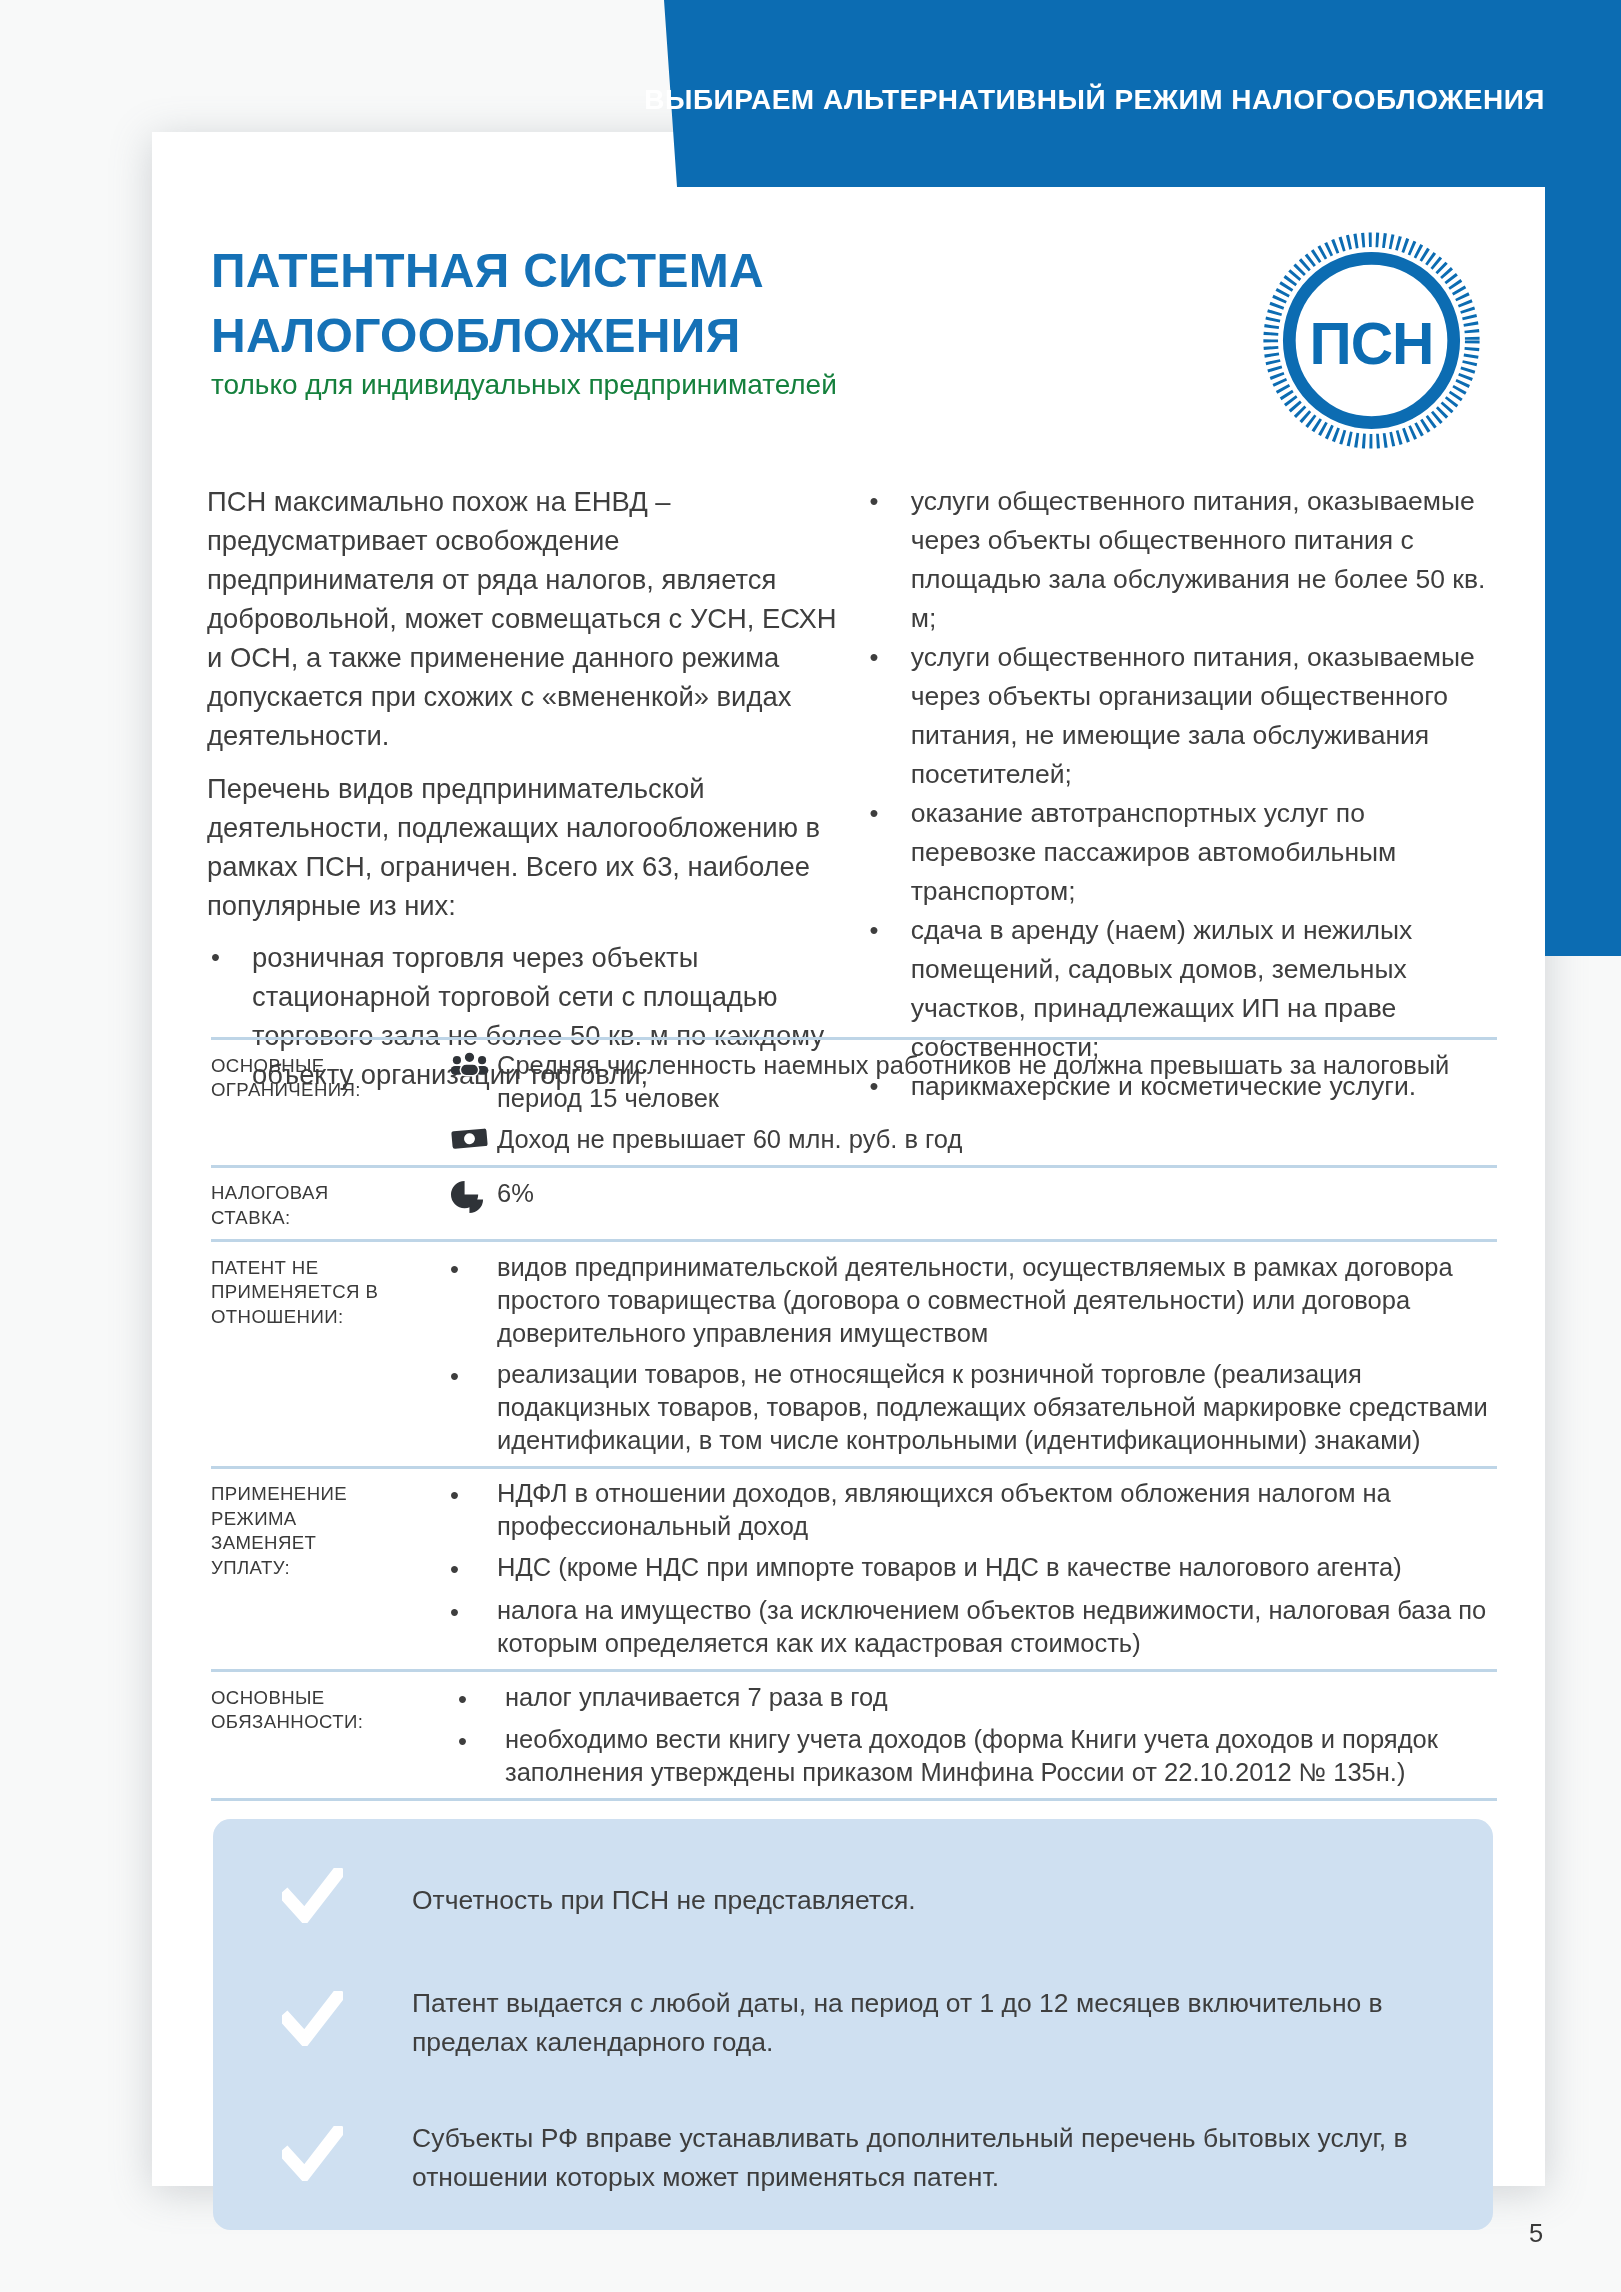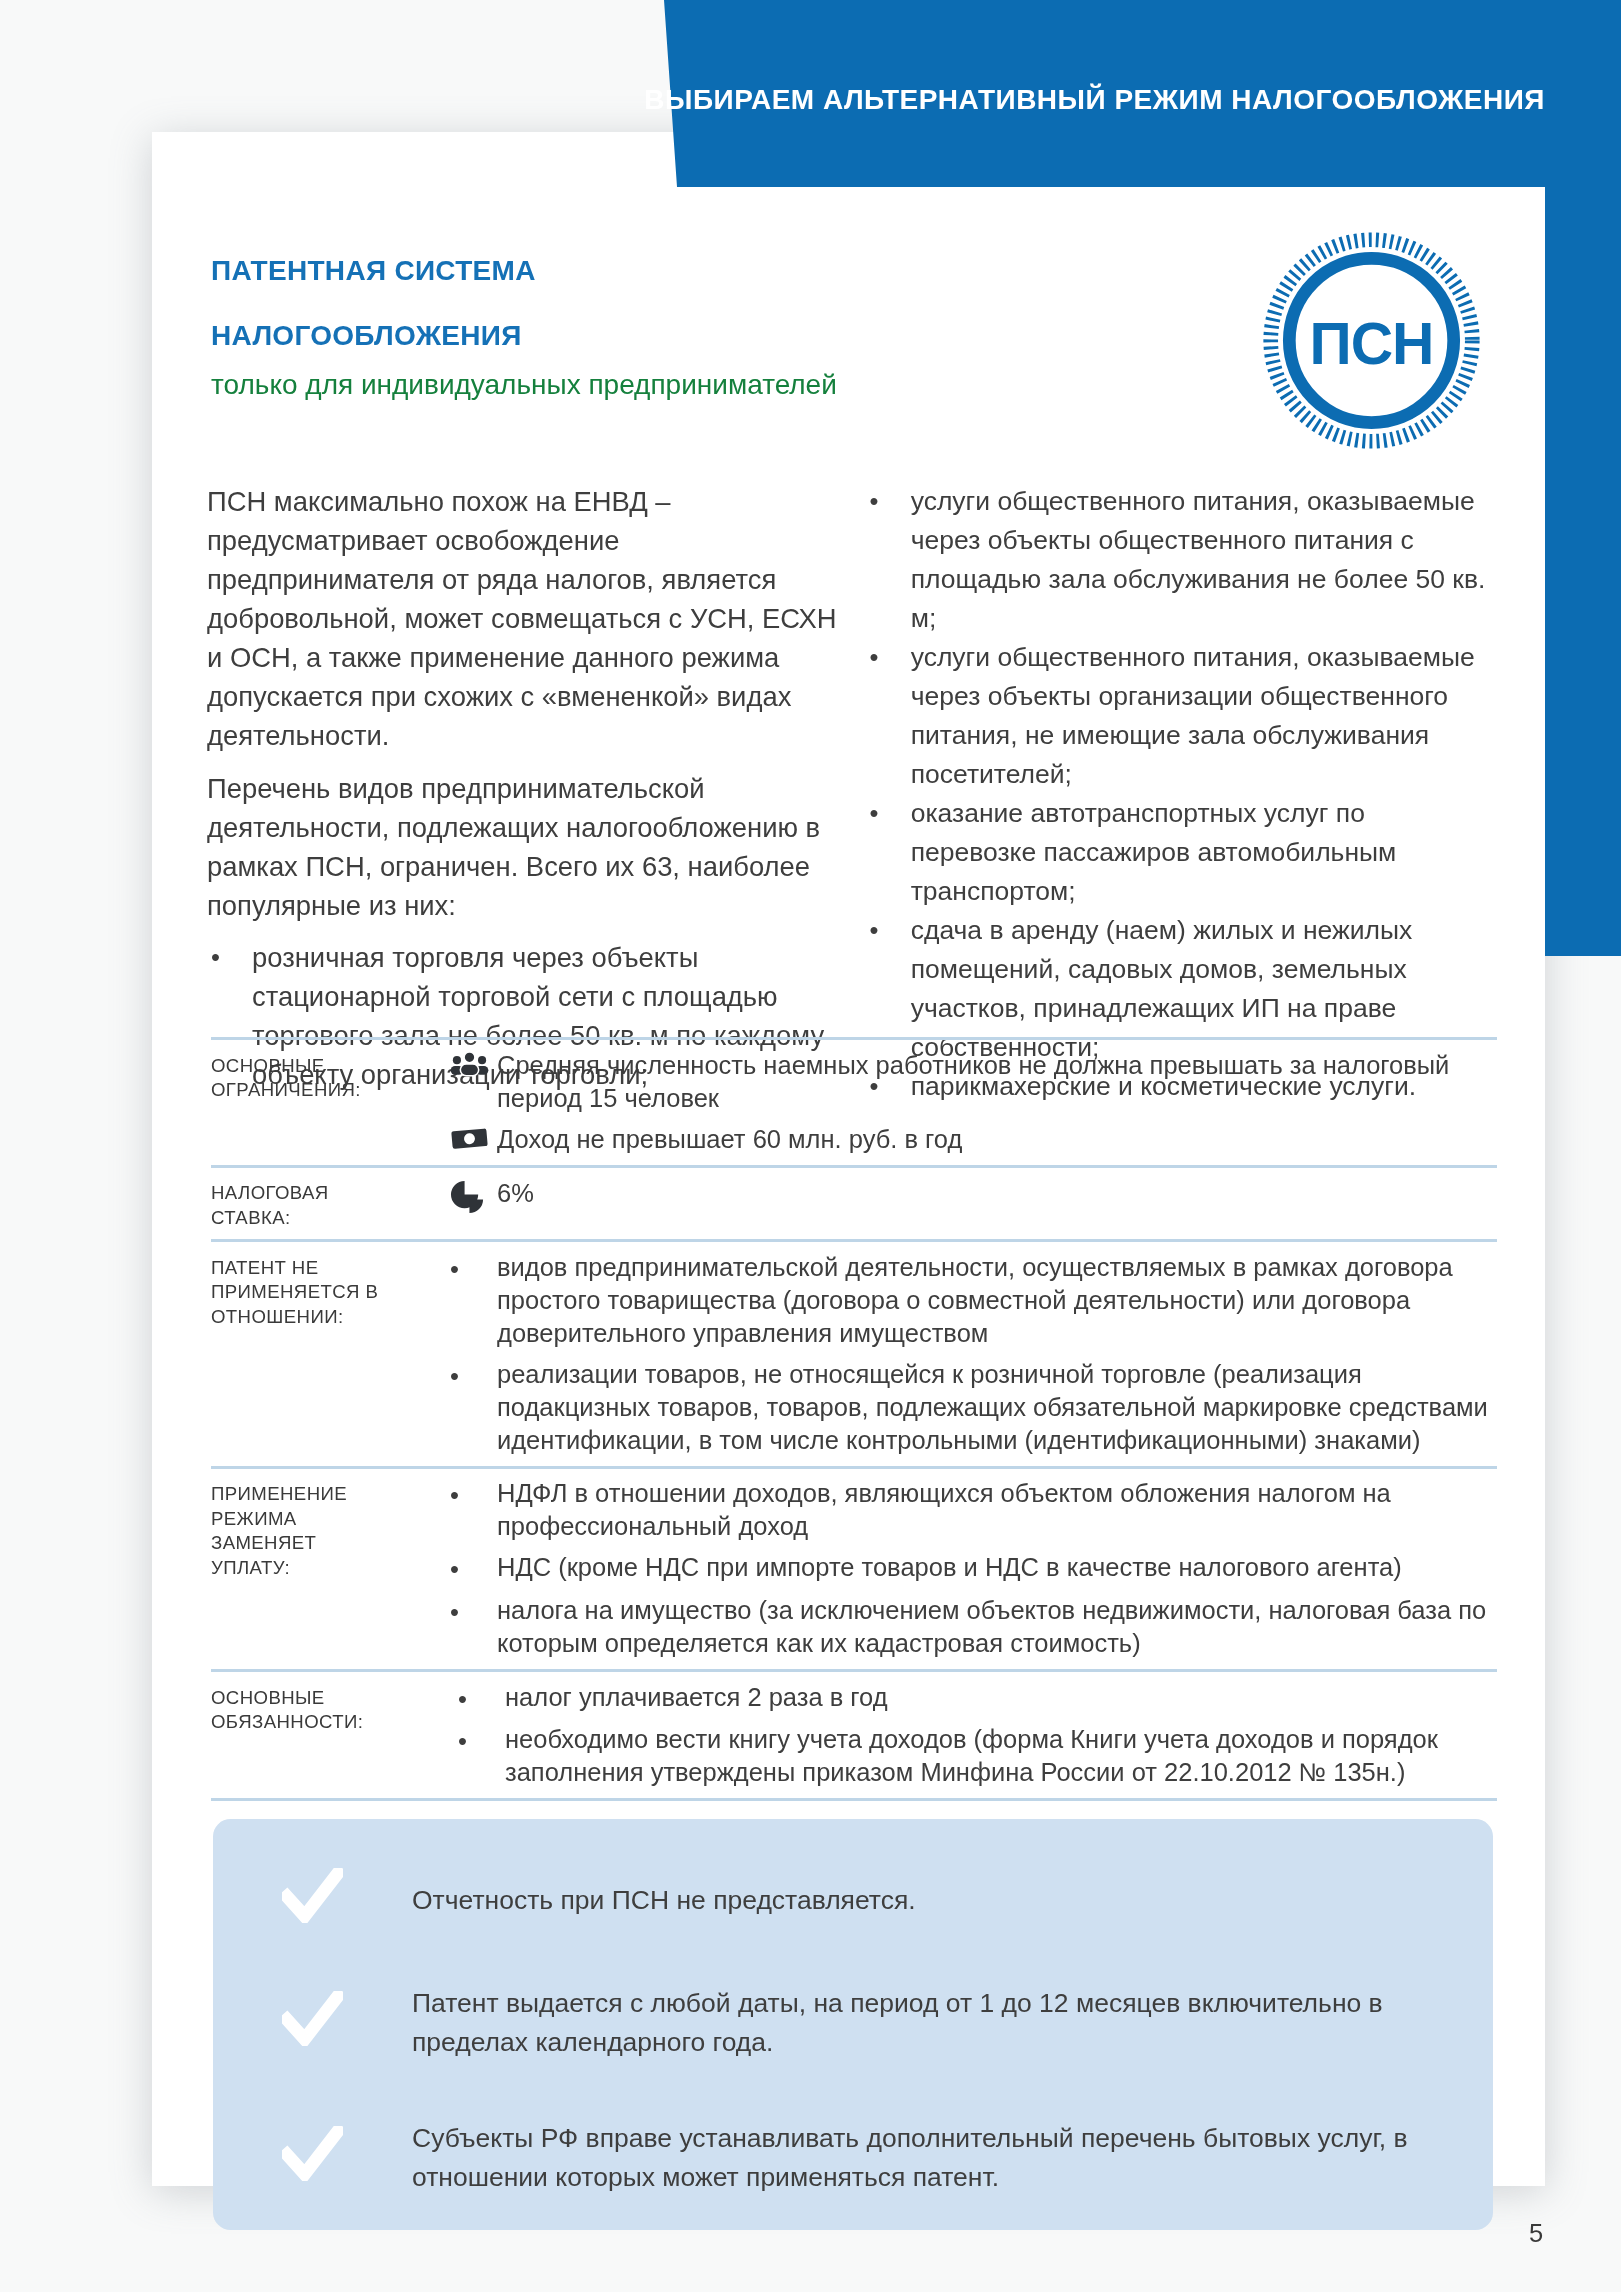--- a/index.html
+++ b/index.html
@@ -17,21 +17,21 @@
     background:#0c6cb2;
     clip-path:polygon(664px 0px,1621px 0px,1621px 956px,1545px 956px,1545px 187px,677px 187px);
   }
   .banner-text{
     position:absolute;top:84px;right:76px;z-index:3;
     color:#ffffff;font-size:28px;font-weight:700;letter-spacing:0.5px;white-space:nowrap;
   }
   .badge{position:absolute;left:1258px;top:227px;z-index:3;}
   .title{
     position:absolute;left:211px;top:238px;z-index:3;
-    color:#1571b6;font-size:28px;font-weight:700;line-height:65px;letter-spacing:0.3px;
+    color:#1571b6;font-size:48px;font-weight:700;line-height:65px;letter-spacing:0.3px;
   }
   .subtitle{
     position:absolute;left:211px;top:369px;z-index:3;
     font-size:28px;color:#15803d;
   }
   .intro{position:absolute;left:207px;top:482px;width:1289px;display:flex;z-index:3;}
   .col-left{width:642px;flex:none;font-size:27.4px;line-height:39px;}
   .col-left p{margin:0 0 13.7px 0;}
   .col-right{margin-left:16.7px;width:627px;font-size:26.5px;line-height:39px;}
   ul.blist{list-style:none;margin:0;padding:0;}
@@ -198,21 +198,21 @@
     <span class="t-text">налога на имущество (за исключением объектов недвижимости, налоговая база по которым определяется как их кадастровая стоимость)</span>
   </div>
 </div>
   </div>
 
   <div class="t-row">
     <div class="t-label">ОСНОВНЫЕ ОБЯЗАННОСТИ:</div>
     <div class="t-content">
   <div class="t-item">
     <span class="t-icon"><span class="bullet-dot">•</span></span>
-    <span class="t-text">налог уплачивается 2 раза в год</span>
+    <span class="t-text">налог уплачивается 7 раза в год</span>
   </div>
 
   <div class="t-item">
     <span class="t-icon"><span class="bullet-dot">•</span></span>
     <span class="t-text">необходимо вести книгу учета доходов (форма Книги учета доходов и порядок заполнения утверждены приказом Минфина России от 22.10.2012 № 135н.)</span>
   </div>
 </div>
   </div>
 </div>
 

